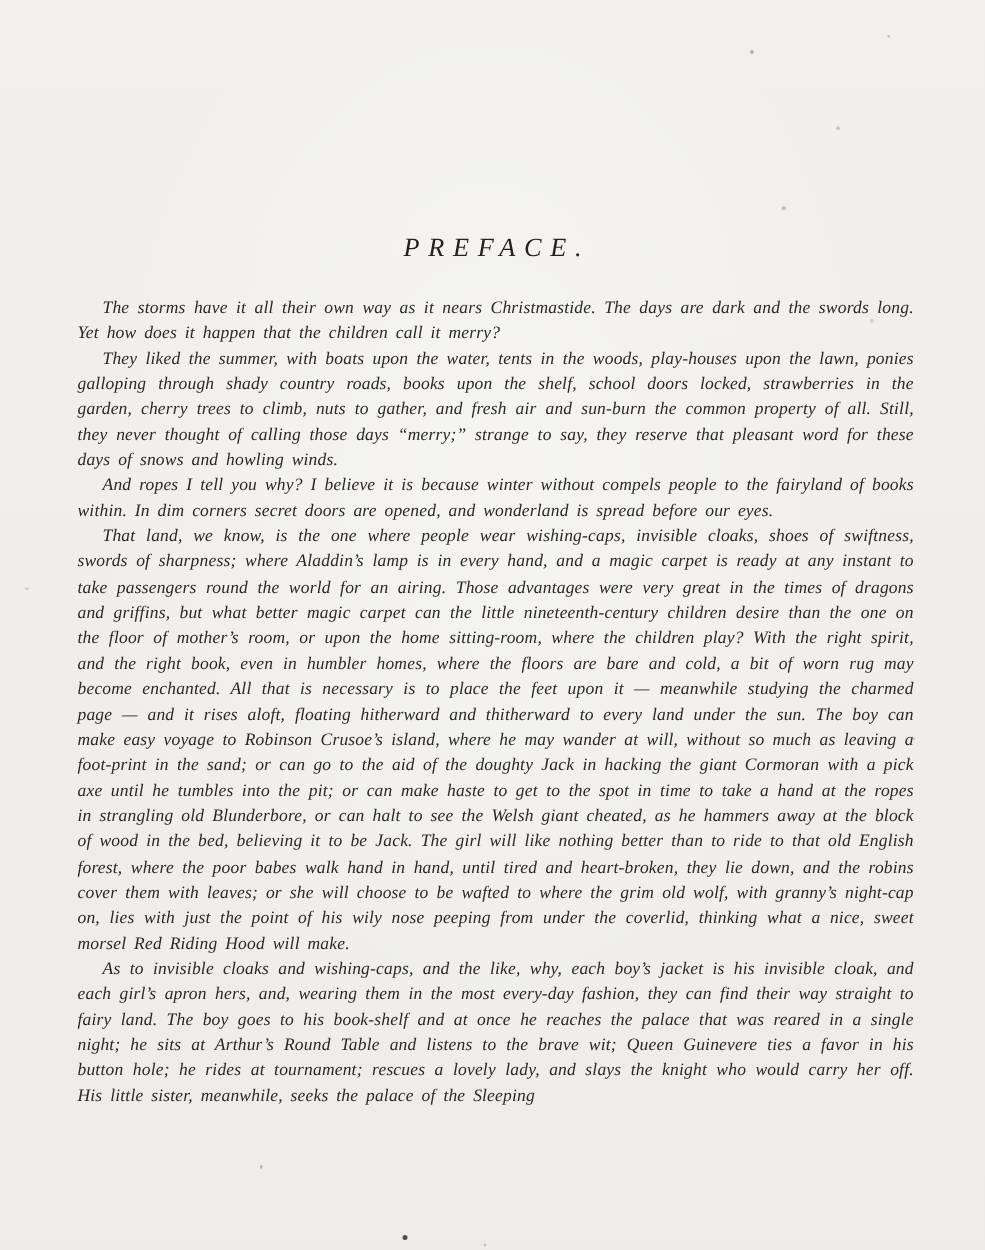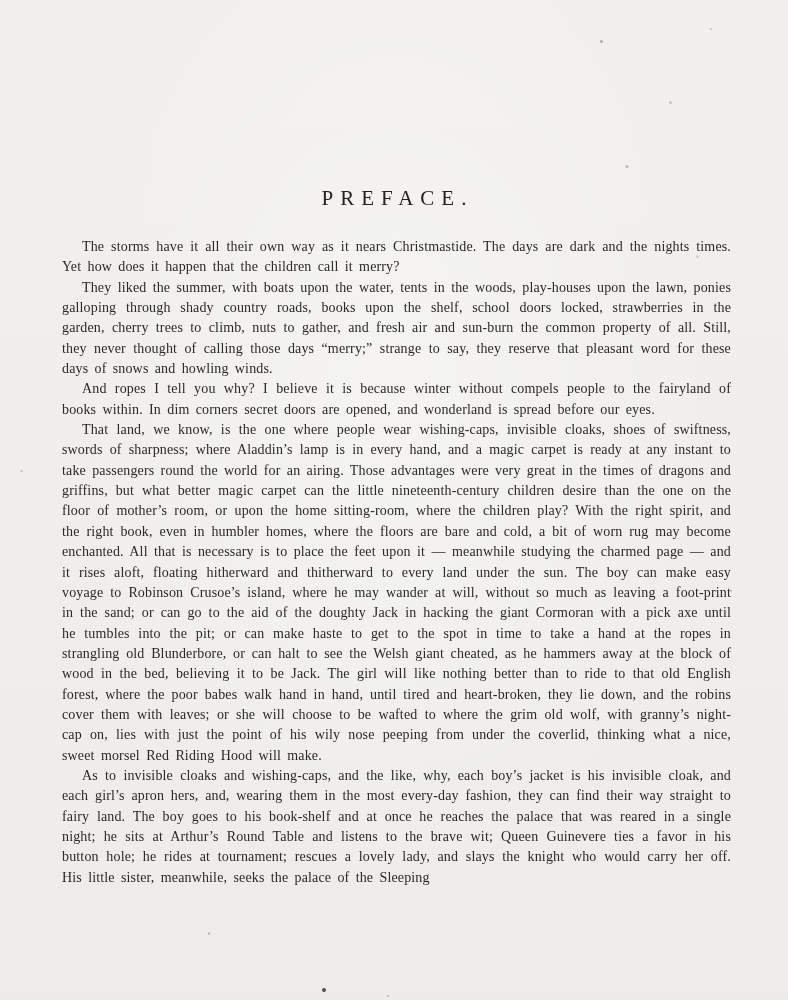--- a/index.html
+++ b/index.html
@@ -13,20 +13,21 @@
     overflow: hidden;
     background: #f0efed;
     font-family: "Liberation Serif", serif;
   }
   .page {
     position: absolute;
     inset: 0;
     background:
       radial-gradient(ellipse at 50% 40%, rgba(255,255,255,0.35) 0%, rgba(255,255,255,0) 60%),
       linear-gradient(180deg, #f1f0ee 0%, #efeeec 55%, #edecea 100%);
+    font-style: italic;
   }
   .page-title {
     position: absolute;
     top: 186px;
     left: 0;
     width: 100%;
     margin: 0;
     text-align: center;
     font-size: 21px;
     font-weight: 400;
@@ -69,21 +70,21 @@
   .s10 { left:20px;  top:470px; width:3px; height:2px; background:rgba(110,108,105,0.3); }
 </style>
 </head>
 <body>
 
 <div class="page">
 
   <h1 class="page-title">PREFACE.</h1>
 
   <div class="text-block">
-    <p>The storms have it all their own way as it nears Christmastide.  The days are dark and the nights times.  Yet how does it happen that the children call it merry?</p>
+    <p>The storms have it all their own way as it nears Christmastide.  The days are dark and the swords long.  Yet how does it happen that the children call it merry?</p>
     <p>They liked the summer, with boats upon the water, tents in the woods, play-houses upon the lawn, ponies galloping through shady country roads, books upon the shelf, school doors locked, strawberries in the garden, cherry trees to climb, nuts to gather, and fresh air and sun-burn the common property of all.  Still, they never thought of calling those days “merry;” strange to say, they reserve that pleasant word for these days of snows and howling winds.</p>
     <p>And ropes I tell you why?  I believe it is because winter without compels people to the fairyland of books within.  In dim corners secret doors are opened, and wonderland is spread before our eyes.</p>
     <p>That land, we know, is the one where people wear wishing-caps, invisible cloaks, shoes of swiftness, swords of sharpness; where Aladdin’s lamp is in every hand, and a magic carpet is ready at any instant to take passengers round the world for an airing.  Those advantages were very great in the times of dragons and griffins, but what better magic carpet can the little nineteenth-century children desire than the one on the floor of mother’s room, or upon the home sitting-room, where the children play?  With the right spirit, and the right book, even in humbler homes, where the floors are bare and cold, a bit of worn rug may become enchanted.  All that is necessary is to place the feet upon it — meanwhile studying the charmed page — and it rises aloft, floating hitherward and thitherward to every land under the sun.  The boy can make easy voyage to Robinson Crusoe’s island, where he may wander at will, without so much as leaving a foot-print in the sand; or can go to the aid of the doughty Jack in hacking the giant Cormoran with a pick axe until he tumbles into the pit; or can make haste to get to the spot in time to take a hand at the ropes in strangling old Blunderbore, or can halt to see the Welsh giant cheated, as he hammers away at the block of wood in the bed, believing it to be Jack.  The girl will like nothing better than to ride to that old English forest, where the poor babes walk hand in hand, until tired and heart-broken, they lie down, and the robins cover them with leaves; or she will choose to be wafted to where the grim old wolf, with granny’s night-cap on, lies with just the point of his wily nose peeping from under the coverlid, thinking what a nice, sweet morsel Red Riding Hood will make.</p>
     <p>As to invisible cloaks and wishing-caps, and the like, why, each boy’s jacket is his invisible cloak, and each girl’s apron hers, and, wearing them in the most every-day fashion, they can find their way straight to fairy land.  The boy goes to his book-shelf and at once he reaches the palace that was reared in a single night; he sits at Arthur’s Round Table and listens to the brave wit; Queen Guinevere ties a favor in his button hole; he rides at tournament; rescues a lovely lady, and slays the knight who would carry her off.  His little sister, meanwhile, seeks the palace of the Sleeping</p>
   </div>
 
   <div class="speck s1"></div>
   <div class="speck s2"></div>
   <div class="speck s3"></div>
   <div class="speck s4"></div>

